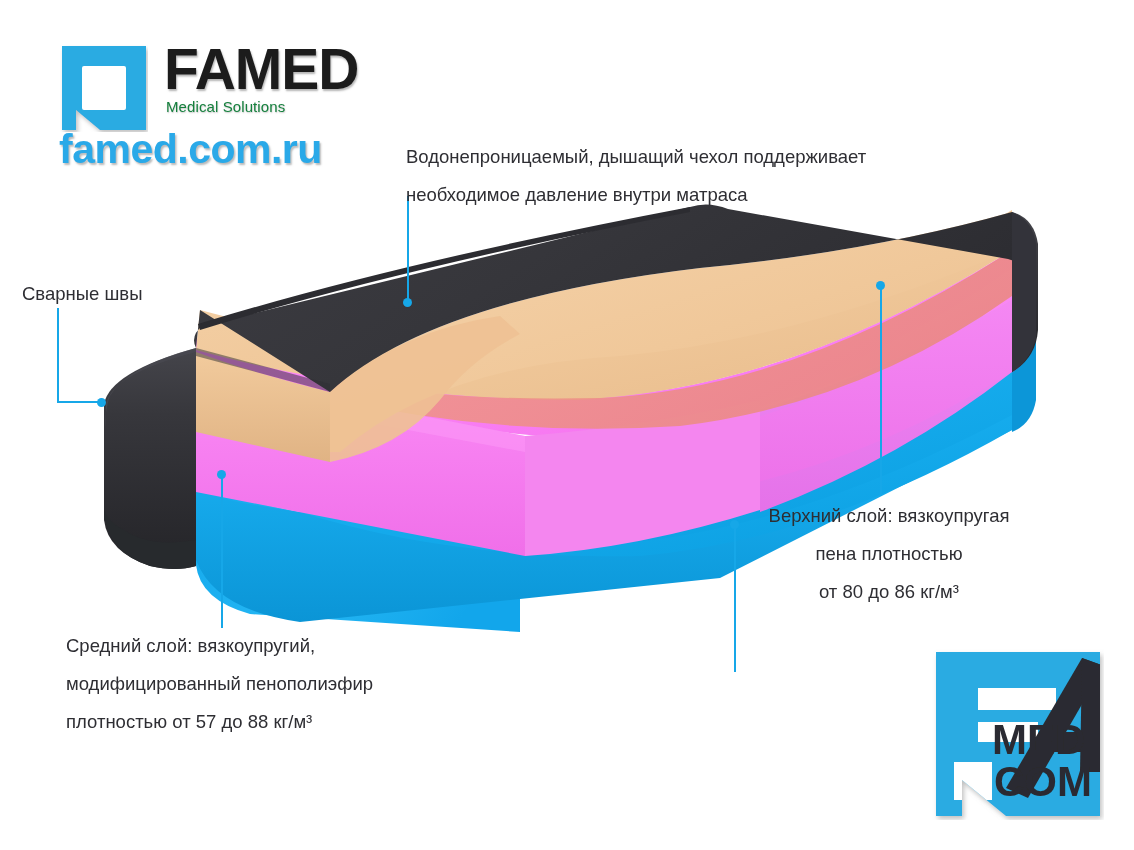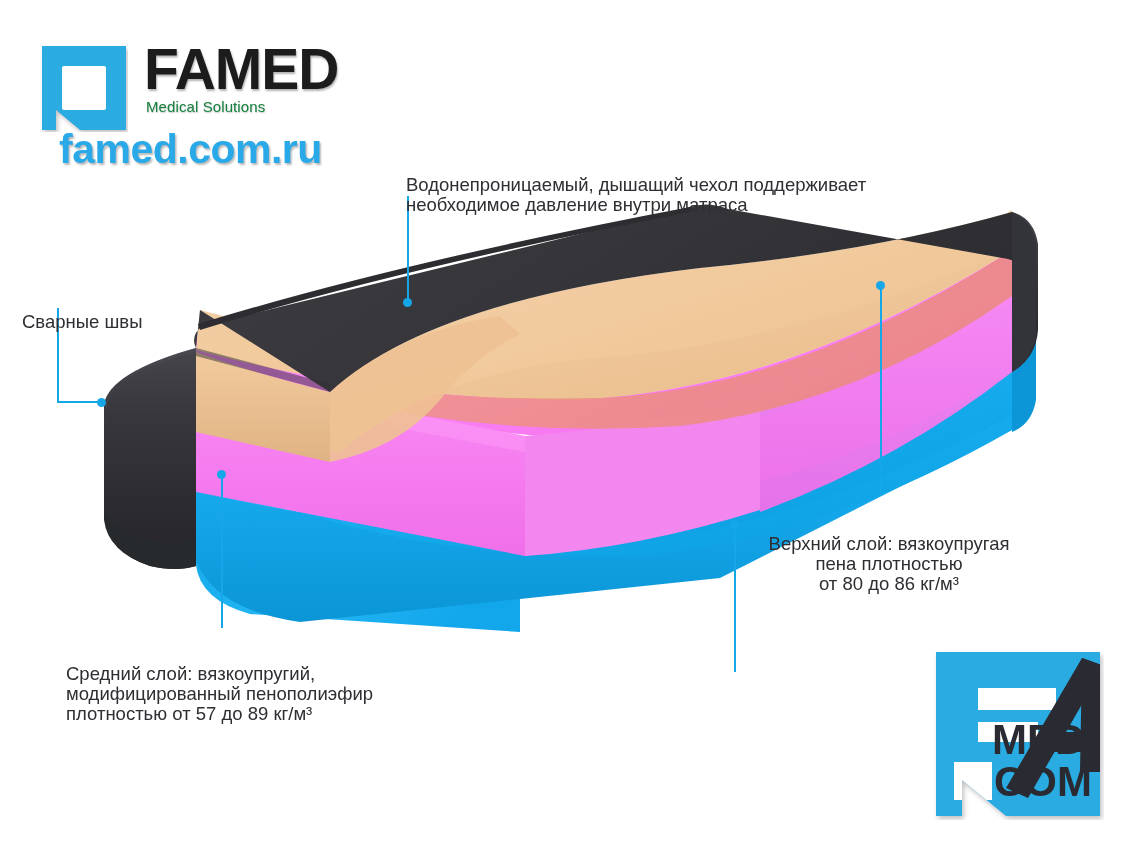--- a/index.html
+++ b/index.html
@@ -14,21 +14,21 @@
     position: relative;
     width: 1134px;
     height: 850px;
     background: #ffffff;
     overflow: hidden;
   }
 
   
   #famed-logo {
     position: absolute;
-    left: 40px;
+    left: 60px;
     top: 42px;
     width: 310px;
     height: 120px;
   }
   #famed-mark {
     position: absolute;
     left: 0px;
     top: 2px;
     width: 88px;
     height: 88px;
@@ -72,24 +72,23 @@
     letter-spacing: -0.5px;
     white-space: nowrap;
     text-shadow: 1.5px 2px 2px rgba(130,130,130,0.55);
     margin-left: 19px;
   }
 
   
   .callout {
     position: absolute;
     font-size: 18.5px;
-    line-height: 20px;
+    line-height: 38px;
     color: #2e2e33;
     white-space: pre-line;
-    margin-top: 37px;
   }
   #callout-cover  { left: 406px; top: 138px; width: 600px; }
   #callout-seams  { left: 22px;  top: 275px; width: 260px; }
   #callout-top    { left: 760px; top: 497px; width: 258px; text-align: center; }
   #callout-middle { left: 66px;  top: 627px; width: 420px; }
   #callout-base   { left: 548px; top: 672px; width: 330px; }
 
   
   .lead {
     position: absolute;
@@ -382,21 +381,21 @@
 необходимое давление внутри матраса</div>
 
   <div class="callout" id="callout-seams">Сварные швы</div>
 
   <div class="callout" id="callout-top">Верхний слой: вязкоупругая
 пена плотностью
 от 80 до 86 кг/м³</div>
 
   <div class="callout" id="callout-middle">Средний слой: вязкоупругий,
 модифицированный пенополиэфир
-плотностью от 57 до 89 кг/м³</div>
+плотностью от 57 до 88 кг/м³</div>
 
 
   <div id="famed-logo">
     <svg id="famed-mark" viewBox="0 0 88 88" xmlns="http://www.w3.org/2000/svg">
       <defs>
         <filter id="logoShadow" x="-20%" y="-20%" width="150%" height="150%">
           <feDropShadow dx="2" dy="3" stdDeviation="2" flood-color="#9a9a9a" flood-opacity="0.6"></feDropShadow>
         </filter>
       </defs>
       <g filter="url(#logoShadow)">

